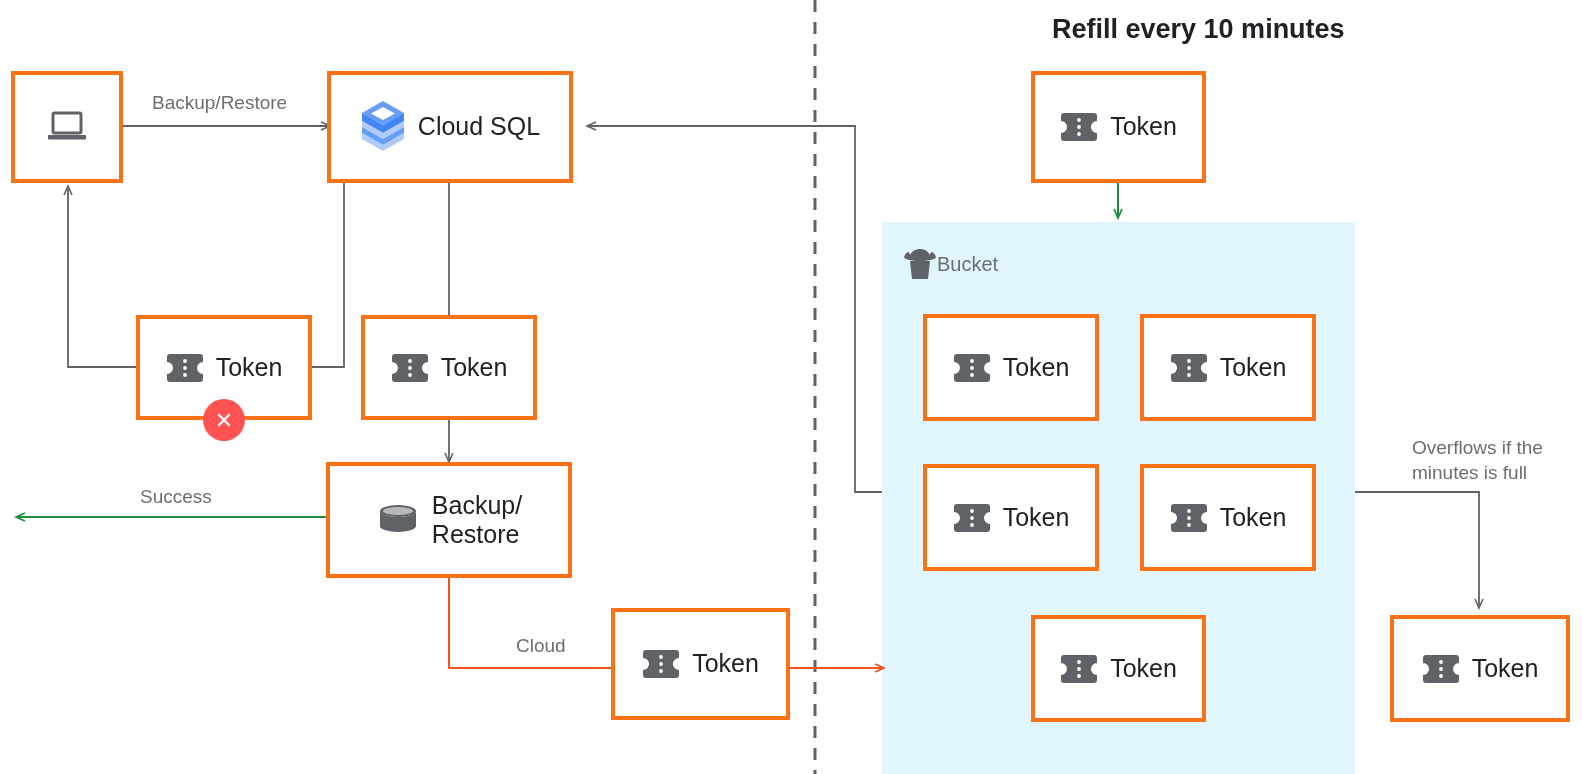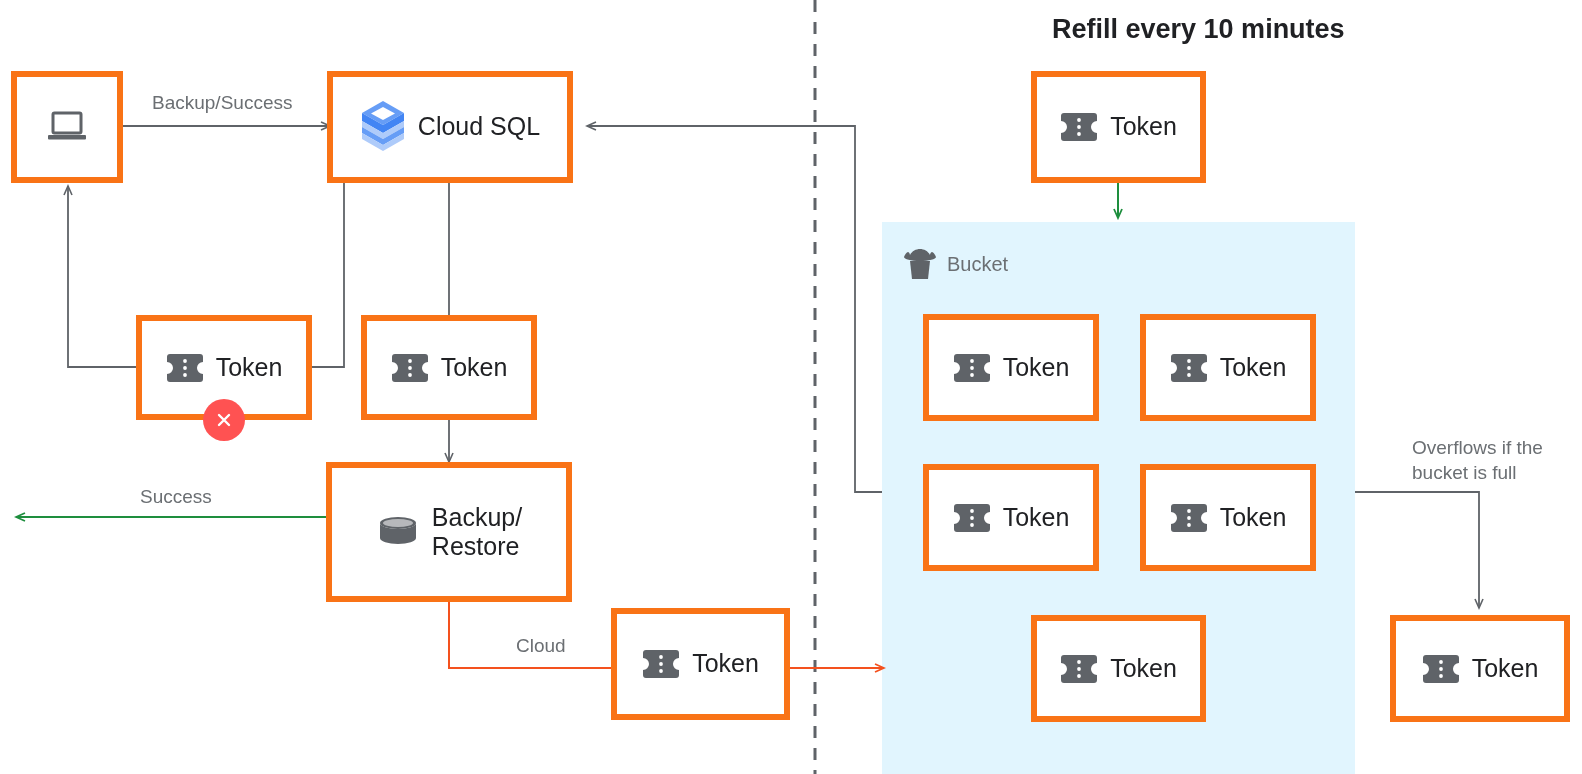--- a/index.html
+++ b/index.html
@@ -25,21 +25,21 @@
     height: 774px;
   }
   .bucket-region {
     position: absolute;
     background: #e1f5fe;
   }
   .node {
     position: absolute;
     box-sizing: border-box;
     background: #ffffff;
-    border: 6px solid #f97316;
+    border: 4px solid #f97316;
     display: flex;
     align-items: center;
     justify-content: center;
     gap: 12px;
   }
   .node-label {
     font-size: 25px;
     color: #202124;
     line-height: 1.18;
     white-space: pre-line;
@@ -62,21 +62,20 @@
     position: absolute;
     font-size: 27px;
     font-weight: bold;
     color: #202124;
     white-space: nowrap;
   }
   .bucket-tag {
     position: absolute;
     display: flex;
     align-items: center;
-    gap: 10px;
   }
   .bucket-tag-label {
     font-size: 20px;
     color: #6b6f73;
   }
   .error-badge {
     position: absolute;
     width: 42px;
     height: 42px;
     border-radius: 50%;
@@ -178,21 +177,21 @@
       <svg width="38" height="30" viewBox="0 0 38 30" xmlns="http://www.w3.org/2000/svg">
         <path d="M4,1 H34 A3,3 0 0 1 37,4 V9 A6,6 0 0 0 37,21 V26 A3,3 0 0 1 34,29 H4 A3,3 0 0 1 1,26 V21 A6,6 0 0 0 1,9 V4 A3,3 0 0 1 4,1 Z" fill="#5f6368"></path>
         <circle cx="19" cy="8" r="1.9" fill="#ffffff"></circle>
         <circle cx="19" cy="15" r="1.9" fill="#ffffff"></circle>
         <circle cx="19" cy="22" r="1.9" fill="#ffffff"></circle>
       </svg>
     </span>
     <span class="node-label">Token</span>
   </div>
 
-  <div class="node" style="left:326px; top:462px; width:246px; height:140px;">
+  <div class="node" style="left:326px; top:462px; width:246px; height:116px;">
     <span class="icon-wrap">
       <svg width="44" height="36" viewBox="0 0 44 36" xmlns="http://www.w3.org/2000/svg">
         <ellipse cx="22" cy="9" rx="18" ry="6" fill="#5f6368"></ellipse>
         <ellipse cx="22" cy="9" rx="15" ry="4" fill="#ffffff" opacity="0.55"></ellipse>
         <path d="M4,9 V24 A18,6 0 0 0 40,24 V9 A18,6 0 0 1 4,9 Z" fill="#5f6368"></path>
       </svg>
     </span>
     <span class="node-label two-line">Backup/
 Restore</span>
   </div>
@@ -296,22 +295,22 @@
       <svg width="38" height="30" viewBox="0 0 38 30" xmlns="http://www.w3.org/2000/svg">
         <path d="M4,1 H34 A3,3 0 0 1 37,4 V9 A6,6 0 0 0 37,21 V26 A3,3 0 0 1 34,29 H4 A3,3 0 0 1 1,26 V21 A6,6 0 0 0 1,9 V4 A3,3 0 0 1 4,1 Z" fill="#5f6368"></path>
         <circle cx="19" cy="8" r="1.9" fill="#ffffff"></circle>
         <circle cx="19" cy="15" r="1.9" fill="#ffffff"></circle>
         <circle cx="19" cy="22" r="1.9" fill="#ffffff"></circle>
       </svg>
     </span>
     <span class="node-label">Token</span>
   </div>
 
-  <div class="edge-label" style="left:152px; top:91px;">Backup/Success</div>
+  <div class="edge-label" style="left:152px; top:91px;">Backup/Restore</div>
 
   <div class="edge-label" style="left:140px; top:485px;">Success</div>
 
   <div class="edge-label" style="left:516px; top:634px;">Cloud</div>
 
   <div class="edge-label" style="left:1412px; top:436px;">Overflows if the
-bucket is full</div>
+minutes is full</div>
 
 </div>
 
 </body></html>

